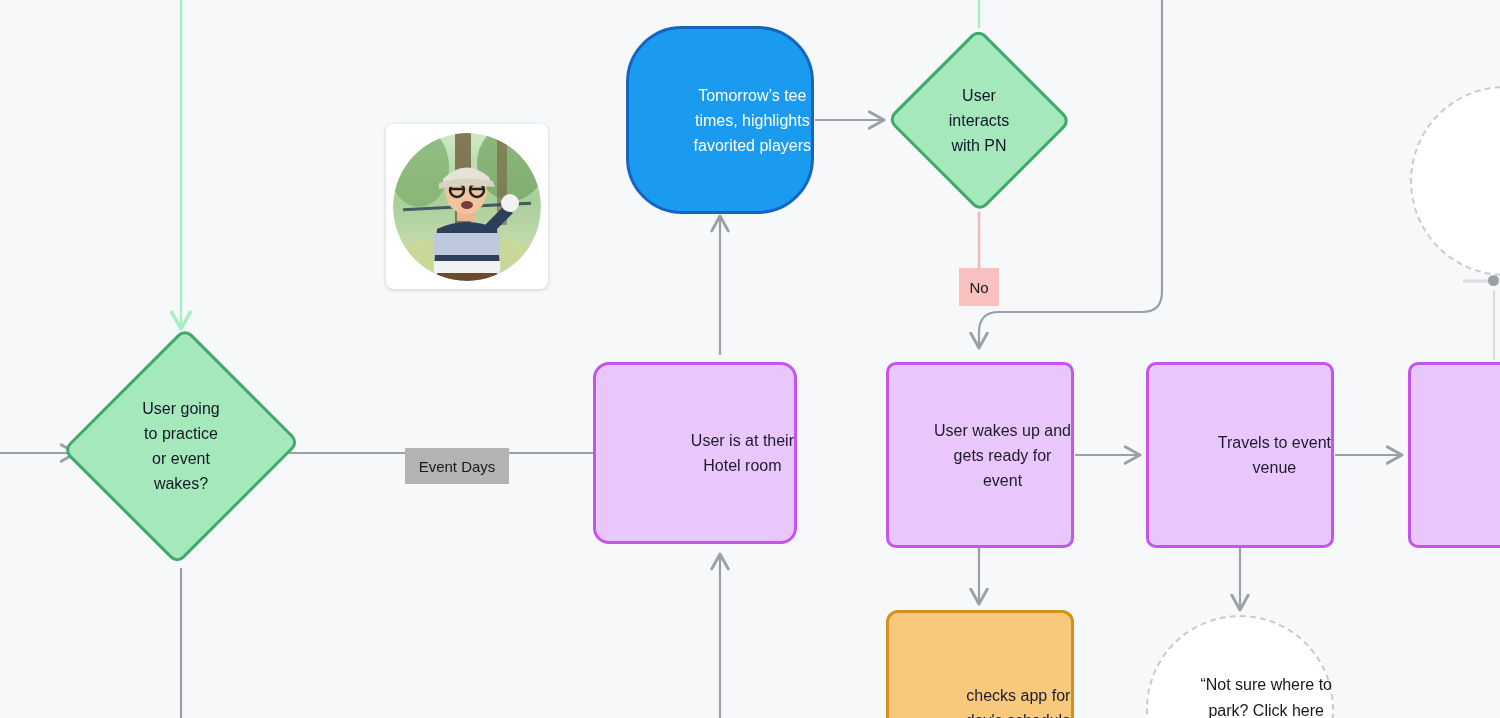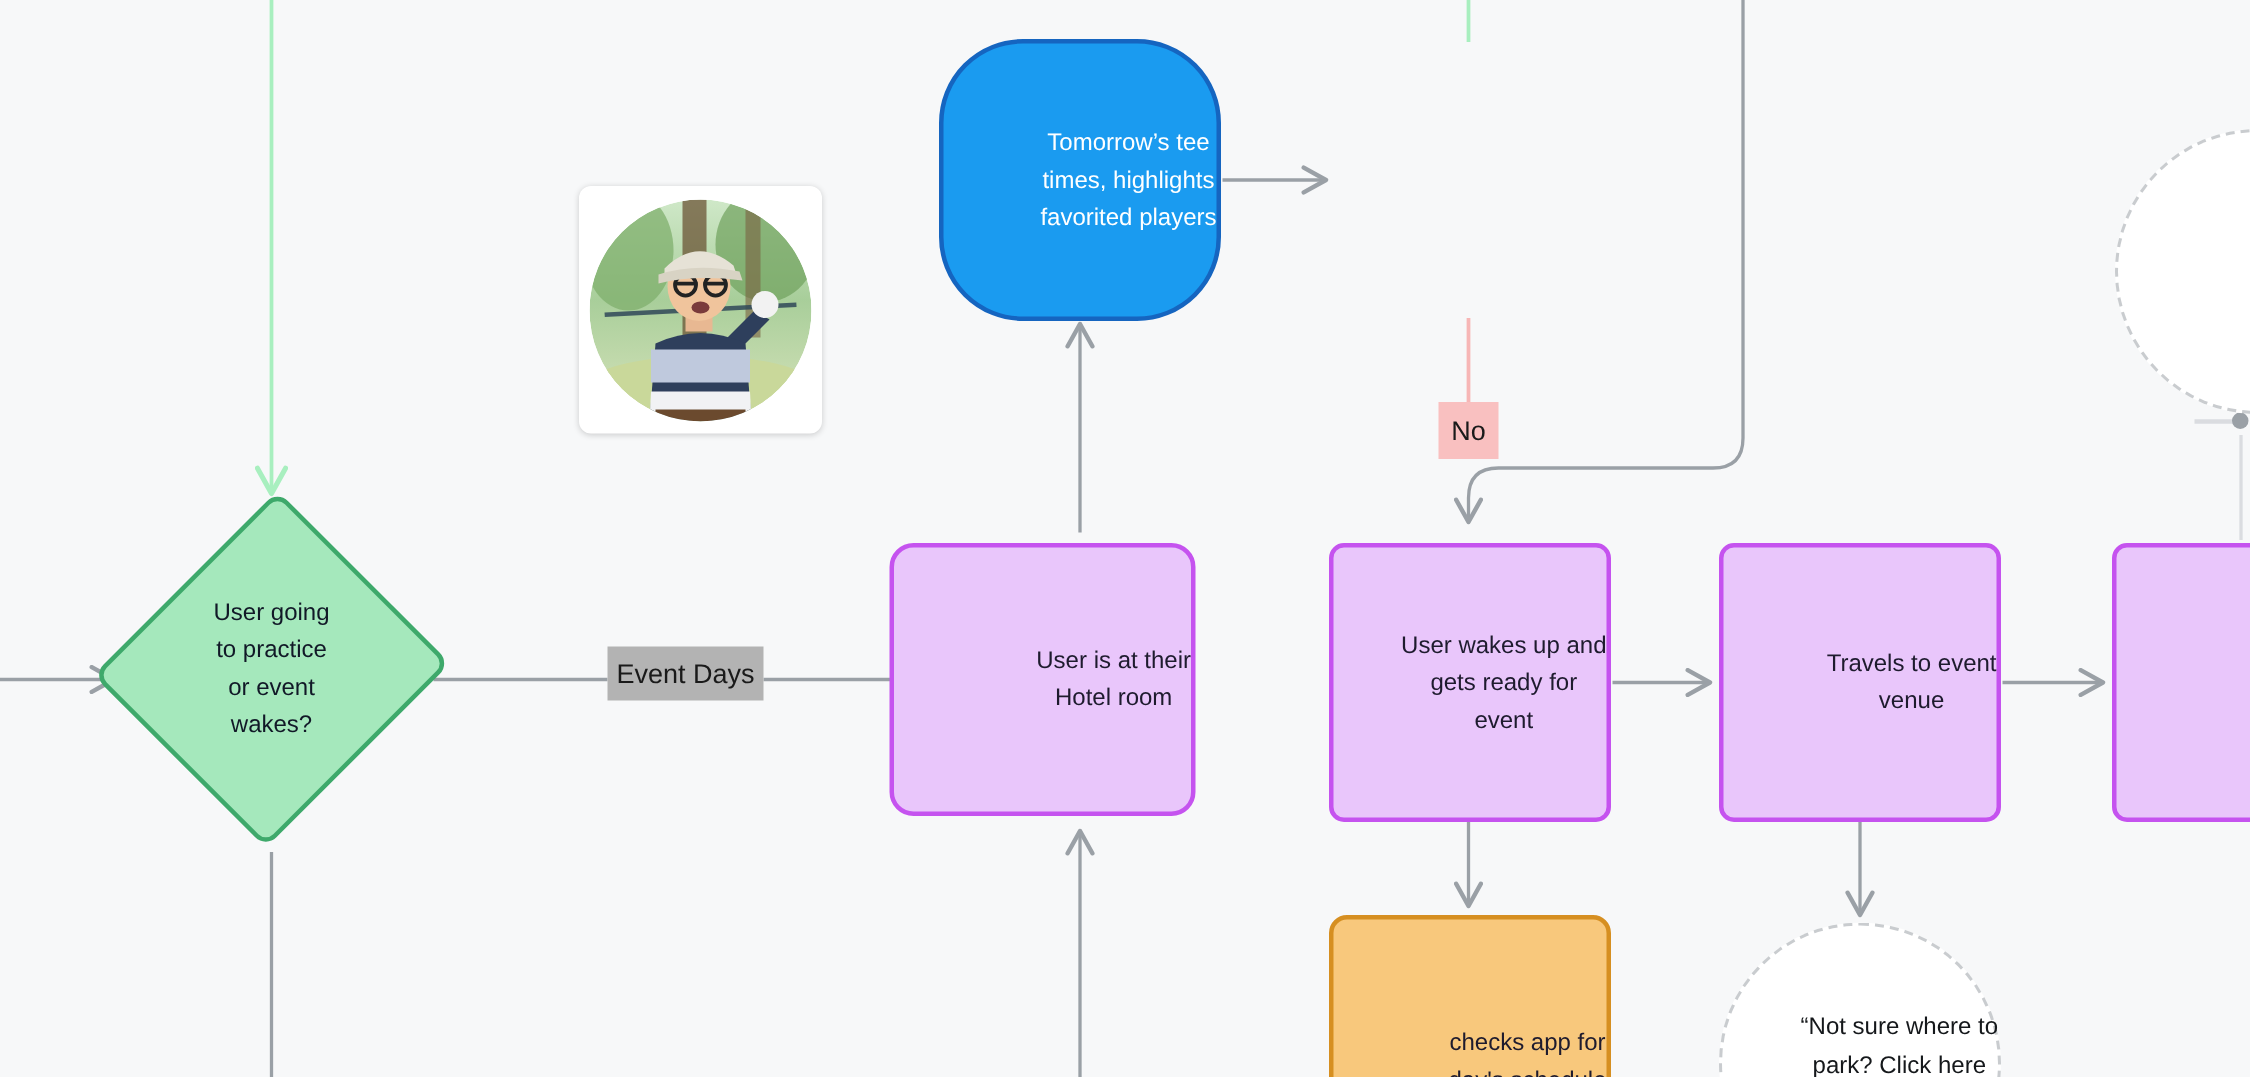--- a/index.html
+++ b/index.html
@@ -100,21 +100,21 @@
     font-size: 16px;
   }
   .bubble .node-text { line-height: 26px; }
 
   
   .edge-chip {
     position: absolute;
     display: flex;
     align-items: center;
     justify-content: center;
-    font-size: 18px;
+    font-size: 15px;
     color: #1A1A1A;
     box-sizing: border-box;
   }
   .chip-gray { background: #B3B3B3; }
   .chip-pink { background: #F9C0C0; }
 
   
   .photo-card {
     position: absolute;
     background: #FFFFFF;
@@ -192,21 +192,21 @@
   <span class="dot" style="left:1488px; top:275px;"></span>
 
   <div class="diamond" style="left:66px; top:323px; width:230px; height:246px;">
     <div class="shape"></div>
     <div class="label">User going
 to practice
 or event
 wakes?</div>
   </div>
 
-  <div class="edge-chip chip-gray" style="left:405px; top:431px; width:104px; height:36px;">
+  <div class="edge-chip chip-gray" style="left:405px; top:448px; width:104px; height:36px;">
     <span>Event Days</span>
   </div>
 
   <div class="photo-card" style="left:386px; top:124px; width:162px; height:165px;">
     <div class="photo-circle">
       <svg viewBox="0 0 148 148" width="148" height="148" xmlns="http://www.w3.org/2000/svg">
         <defs>
           <clipPath id="circ">
               <circle cx="74" cy="74" r="74"></circle>
             </clipPath>
@@ -251,20 +251,26 @@
       </svg>
     </div>
   </div>
 
   <div class="node notif" style="left:626px; top:26px; width:188px; height:188px;">
     <span class="node-text">Tomorrow’s tee
 times, highlights
 favorited players</span>
   </div>
 
+  <div class="diamond" style="left:886px; top:28px; width:186px; height:184px;">
+    <div class="shape"></div>
+    <div class="label">User
+interacts
+with PN</div>
+  </div>
 
   <div class="edge-chip chip-pink" style="left:959px; top:268px; width:40px; height:38px;">
     <span>No</span>
   </div>
 
   <div class="node proc" style="left:593px; top:362px; width:204px; height:182px;border-radius:16px;">
     <span class="node-text">User is at their
 Hotel room</span>
   </div>
 

